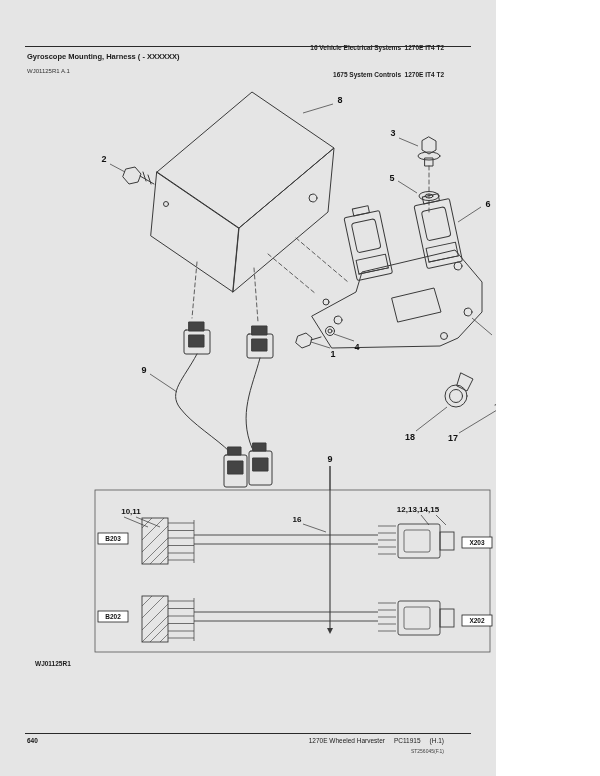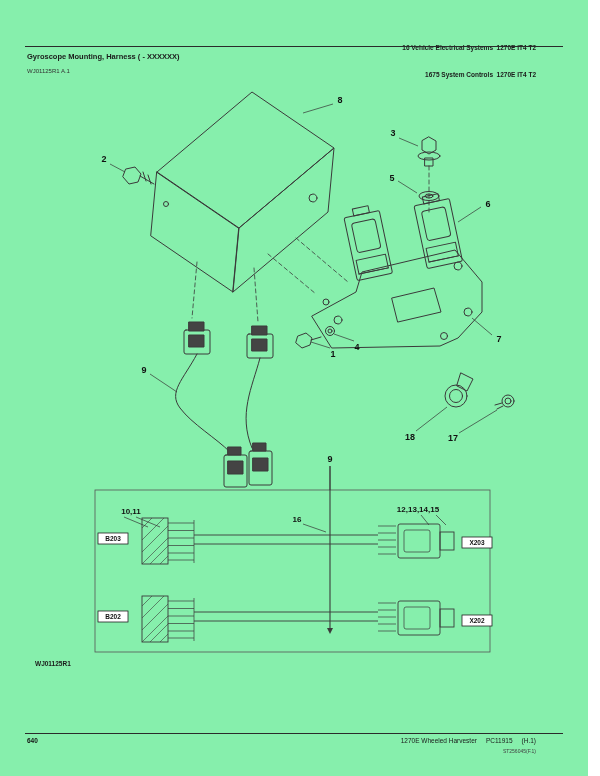--- a/index.html
+++ b/index.html
@@ -1,17 +1,17 @@
 <!DOCTYPE html>
 <html><head>
 <meta charset="utf-8">
 <style>
   html,body{margin:0;padding:0;background:#fff;}
   .page{
-    position:relative;width:588px;height:776px;background:#86efac;overflow:hidden;
+    position:relative;width:496px;height:776px;background:#e5e5e5;overflow:hidden;
     font-family:"Liberation Sans",sans-serif;color:#111;
   }
   .hdr{
     position:absolute;top:25px;right:52px;text-align:right;
     font-size:6.5px;font-weight:bold;line-height:9px;white-space:pre;color:#1a1a1a;
   }
   .rule{position:absolute;left:25px;right:25px;height:1px;background:#2a2a2a;}
   .rule-top{top:46px;}
   .rule-bottom{top:733px;}
   .title{position:absolute;top:52px;left:27px;font-size:7.5px;font-weight:bold;color:#1a1a1a;}

